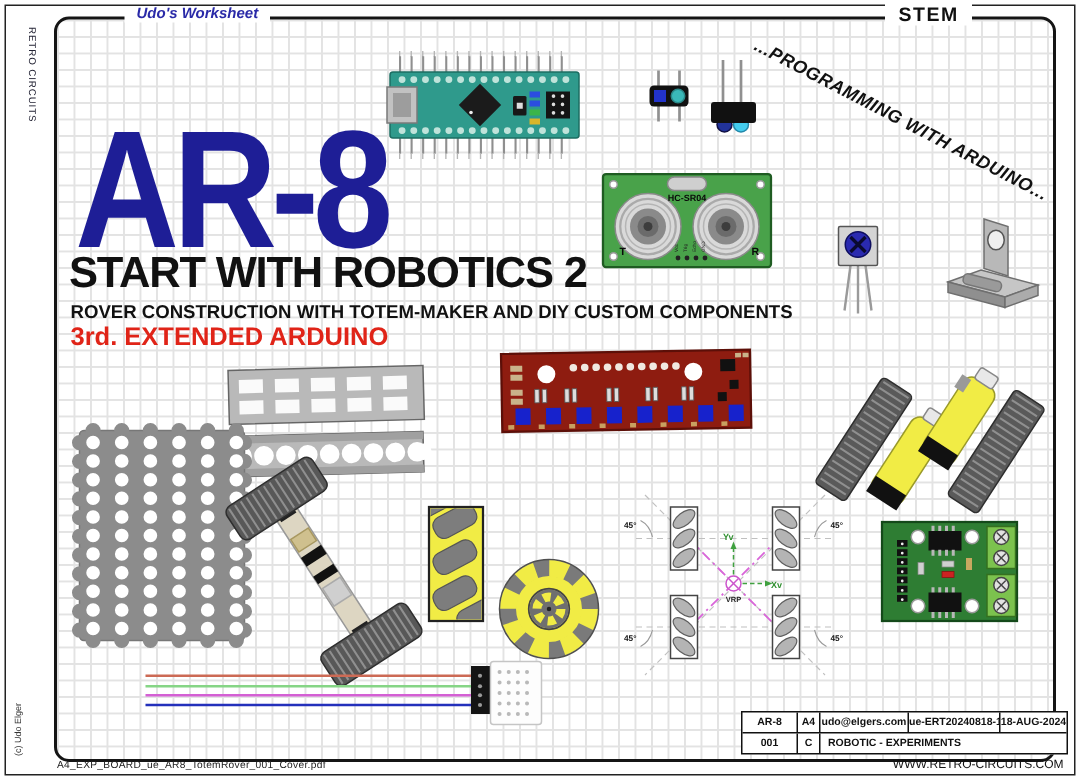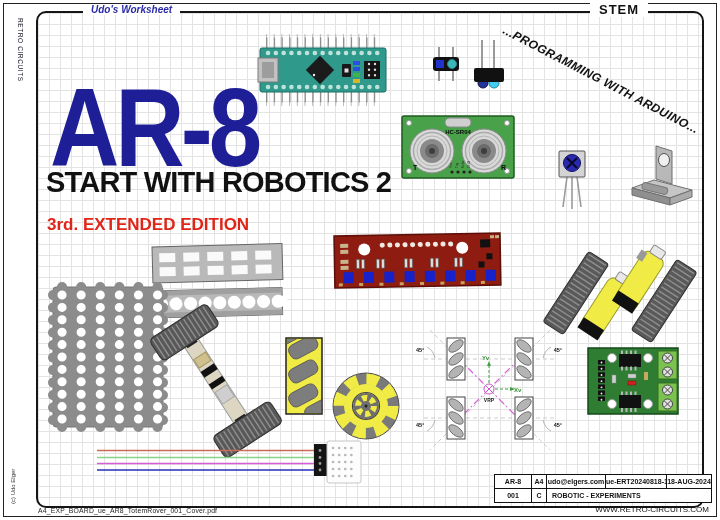--- a/index.html
+++ b/index.html
@@ -42,21 +42,22 @@
 
   <div class="lbl worksheet">Udo's Worksheet</div>
   <div class="lbl stem">STEM</div>
   <div class="lbl v-top">RETRO CIRCUITS</div>
   <div class="lbl v-bottom">(c) Udo Elger</div>
   <div class="lbl filename">A4_EXP_BOARD_ue_AR8_TotemRover_001_Cover.pdf</div>
   <div class="lbl banner">...PROGRAMMING WITH ARDUINO...</div>
 
   <div class="lbl title-main">AR-8</div>
   <div class="lbl title-sub">START WITH ROBOTICS 2</div>
-  <div class="lbl title-ed">3rd. EXTENDED EDITION</div>
+  <div class="lbl title-tag">ROVER CONSTRUCTION WITH TOTEM-MAKER AND DIY CUSTOM COMPONENTS</div>
+  <div class="lbl title-ed">3rd. EXTENDED ARDUINO</div>
 
   <svg class="art" width="720" height="520" viewBox="0 0 720 520">
     <defs>
       <clipPath id="trackclip">
           <rect x="1" y="1" width="34" height="74"></rect>
         </clipPath>
       <g id="twheel">
         <rect x="-34" y="-13" width="68" height="26" rx="5" fill="#585858" stroke="#2e2e2e"></rect>
         <line x1="-31" y1="0" x2="31" y2="0" stroke="#8f8f8f" stroke-width="23" stroke-dasharray="1.4 3.2"></line>
       </g>

